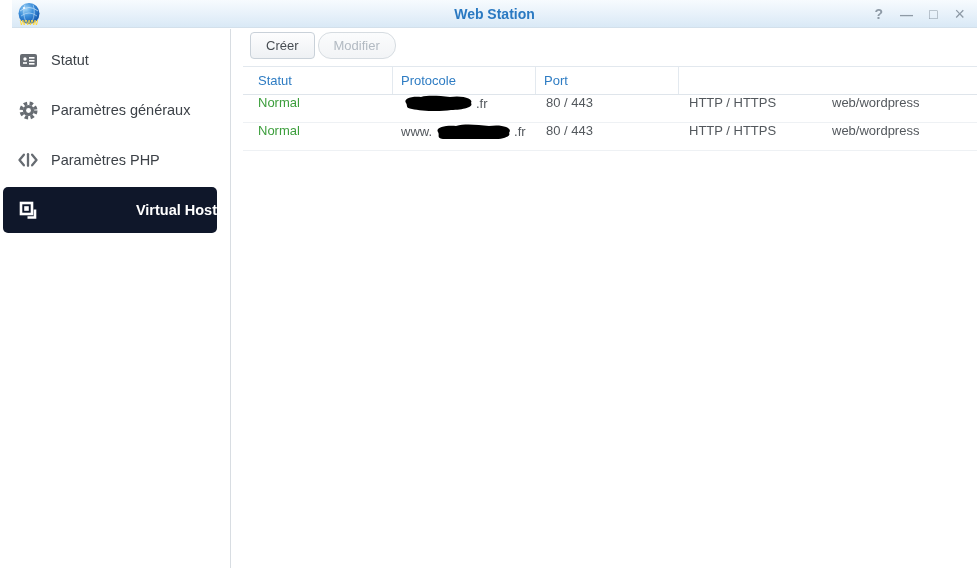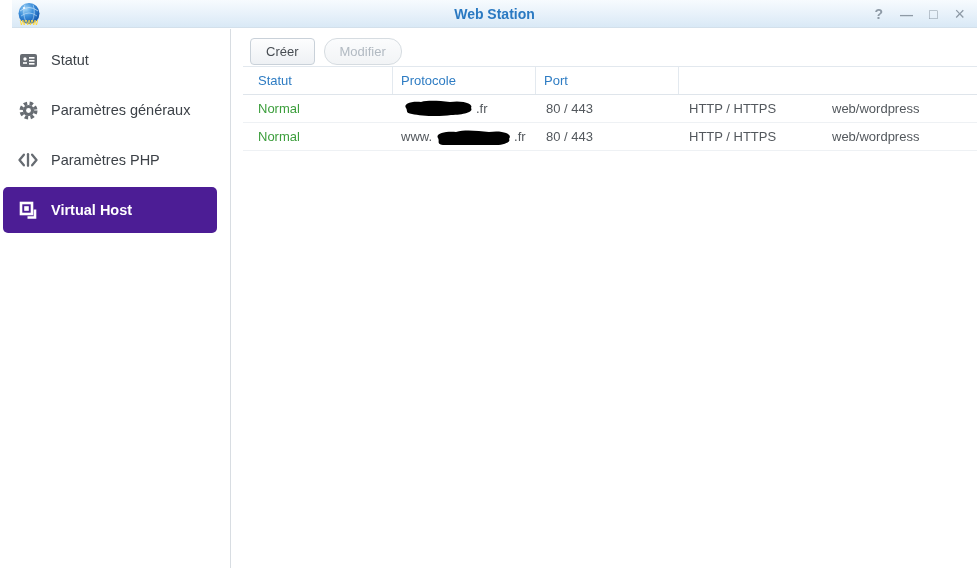--- a/index.html
+++ b/index.html
@@ -37,25 +37,25 @@
   .sidebar {
     position:absolute; top:29px; left:0; bottom:0; width:231px;
     border-right:1px solid #d8dde2; background:#fff; padding-top:8px;
   }
   .side-item {
     height:46px; margin:0 13px 4px 3px; border-radius:5px;
     display:flex; align-items:center; gap:12px; padding-left:14px;
     font-size:14.5px; color:#3d4248; cursor:pointer;
   }
   .side-item .icon { width:22px; height:22px; display:flex; align-items:center; justify-content:center; }
-  .side-item.selected { background:#4c1d95; color:#fff; font-weight:600; }
+  .side-item.selected { background:#0f172a; color:#fff; font-weight:600;justify-content:space-between; }
 
   
   .main { position:absolute; top:29px; left:232px; right:0; bottom:0; background:#fff; }
-  .toolbar { position:absolute; top:9px; left:18px; display:flex; gap:9px; }
+  .toolbar { position:absolute; top:3px; left:18px; display:flex; gap:3px; }
   .btn {
     height:27px; padding:0 15px; border:1px solid #c9d1d9; border-radius:4px;
     background:linear-gradient(#fdfdfe, #eef1f4);
     font-family:inherit; font-size:13px; color:#474c52; cursor:pointer;
   }
   .btn:disabled, .btn.disabled {
     color:#b2bac2; background:linear-gradient(#fbfcfd, #f2f4f6);
     border-color:#d6dce1; cursor:default;border-radius:13px;
   }
 
@@ -63,21 +63,21 @@
   .grid { position:absolute; top:37px; left:11px; right:0; }
   .grid-head {
     display:flex; height:29px;
     border-top:1px solid #e2e8ee; border-bottom:1px solid #dfe5eb;
   }
   .hcell {
     font-size:13px; color:#2e7cc3; line-height:28px; padding-left:8px;
     border-right:1px solid #e3e9ef; white-space:nowrap; overflow:hidden;
   }
   .grid-row {
-    display:flex; height:28px; align-items:center;
+    display:flex; height:28px; align-items:flex-start;
     border-bottom:1px solid #eef1f4; font-size:13px; color:#53585d;
   }
   .cell { padding-left:8px; white-space:nowrap; overflow:hidden; display:flex; align-items:center; }
   .c1 { width:150px; padding-left:15px; }
   .c2 { width:145px; }
   .c3 { width:143px; }
   .c4 { width:143px; }
   .c5 { width:134px; }
   .c6 { flex:1; border-right:none; }
   .status-ok { color:#3c9e3c; }

